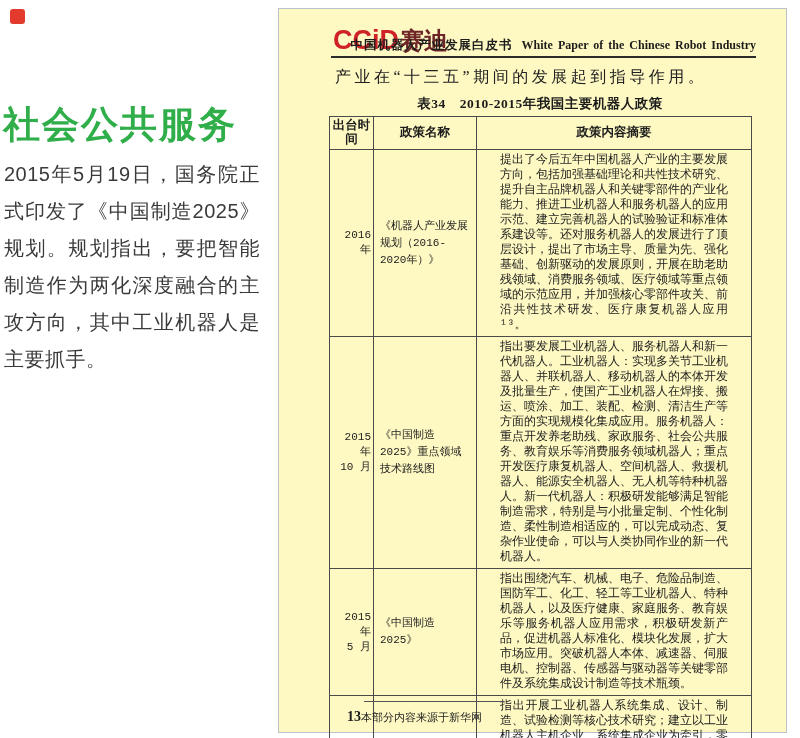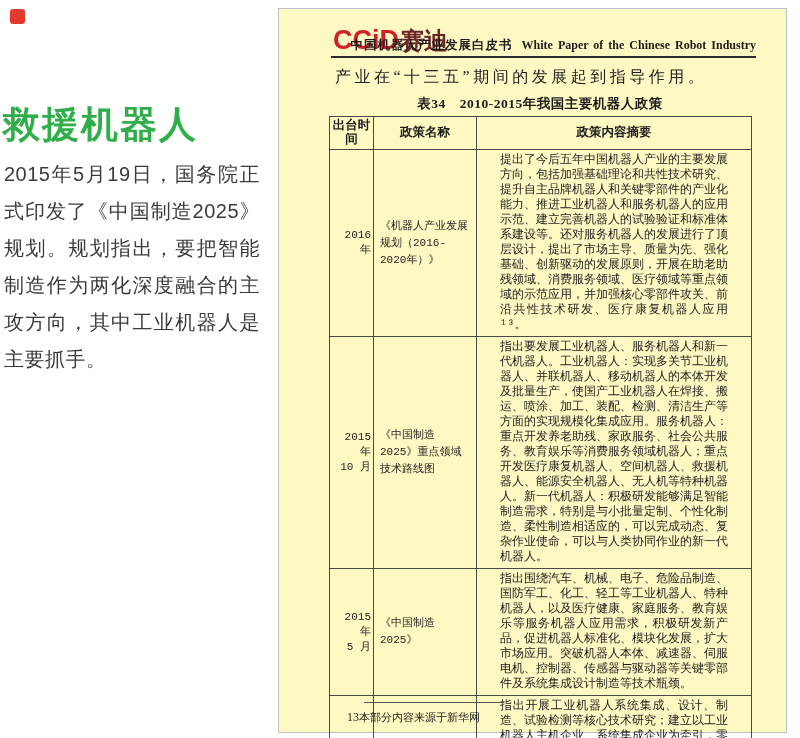--- a/index.html
+++ b/index.html
@@ -47,29 +47,29 @@
   col.c1{width:44px;} col.c2{width:103px;} col.c3{width:275px;}
   td.c-time{font-size:11px;padding:2px 2px 2px 4px;vertical-align:middle;
     white-space:pre-line;line-height:15px;text-align:right;}
   td.c-name{font-size:11px;padding:3px 6px;vertical-align:middle;line-height:17px;}
   td.c-sum{font-size:12px;line-height:15px;padding:3px 23px;
     text-align:justify;vertical-align:middle;margin-top:8px;}
 
   .footnote{position:absolute;left:68px;bottom:7px;}
   .footnote-rule{width:140px;height:1px;background:#555;margin:0 0 7px 17px;}
   .footnote-line{font-size:11px;white-space:nowrap;}
-  .footnote-num{font-weight:normal;font-size:12px;}
+  .footnote-num{font-weight:bold;font-size:14px;}
 </style>
 </head>
 <body>
 
 <div class="canvas">
 
   <div class="corner-marker"></div>
-  <div class="side-title">救援机器人</div>
+  <div class="side-title">社会公共服务</div>
   <div class="side-para">2015年5月19日，国务院正式印发了《中国制造2025》规划。规划指出，要把智能制造作为两化深度融合的主攻方向，其中工业机器人是主要抓手。</div>
 
   <div class="page">
 
     <div class="page-header">
       <div class="logo">
         <span class="logo-latin">CCiD</span><span class="logo-cjk">赛迪</span>
       </div>
       <div class="header-title">
         <span class="cjk">中国机器人产业发展白皮书</span>

